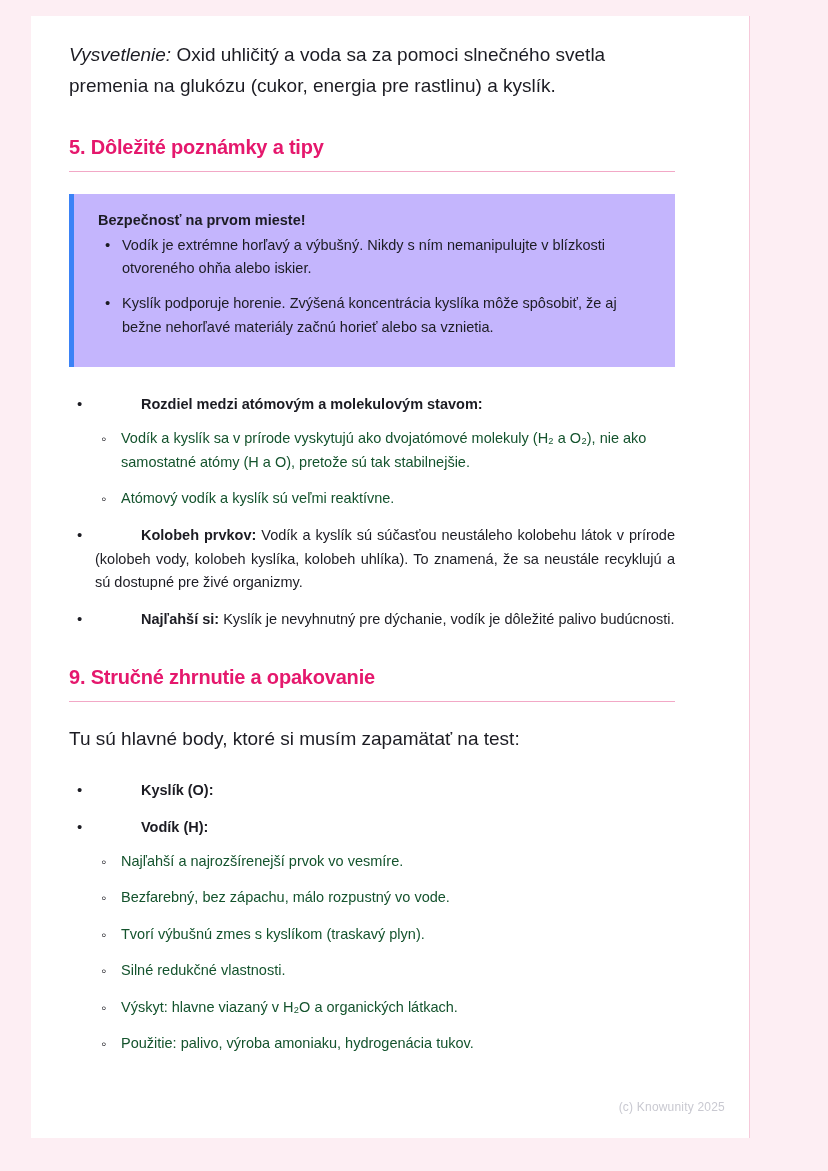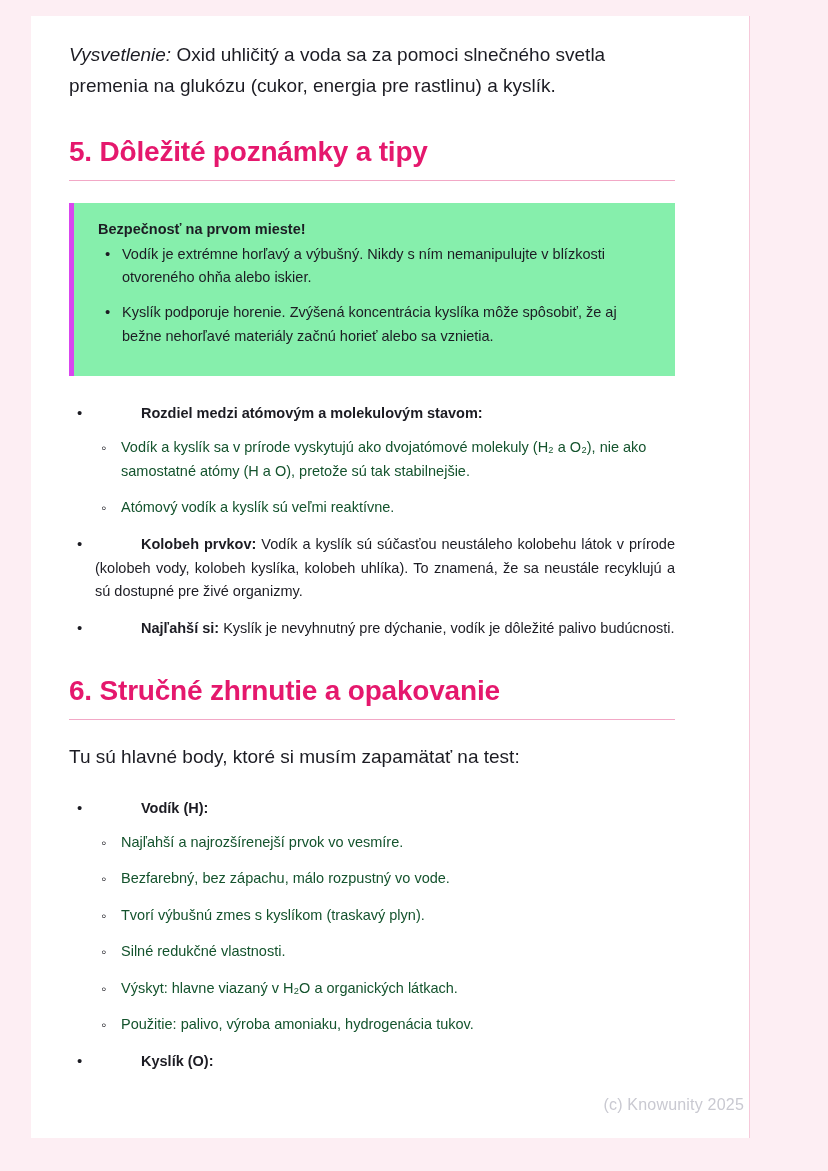--- a/index.html
+++ b/index.html
@@ -51,36 +51,36 @@
   .para {
     font-size: 19px;
     line-height: 1.62;
     color: #1c1c23;
     margin: 0 0 10px 0;
   }
   .para em {
     font-style: italic;
   }
   h2.section-title {
-    font-size: 28px;
+    font-size: 20px;
     font-weight: bold;
     color: #e5186d;
     margin: 34px 0 0 0;
     letter-spacing: -0.2px;
   }
   .title-rule {
     height: 1px;
     background: #f2a8c6;
     margin-top: 12px;
     margin-bottom: 22px;
     width: 100%;
   }
   .callout {
-    background: #86efac;
-    border-left: 5px solid #d946ef;
+    background: #c4b5fd;
+    border-left: 5px solid #3b82f6;
     padding: 18px 22px 16px 24px;
     margin: 10px 0 26px 0;
   }
   .callout-title {
     font-size: 14.5px;
     font-weight: bold;
     color: #1c1c23;
     margin-bottom: 6px;
   }
   ul.disc, ul.circle {
@@ -128,23 +128,23 @@
     left: 6px;
     top: 0px;
     font-size: 15px;
     color: #1c1c23;
   }
   .b { font-weight: bold; margin-left: 46px; }
   .just { text-align: justify; }
   .lvl2-group { margin-top: 2px; }
   .footer-note {
     position: absolute;
-    right: 53px;
+    right: 72px;
     bottom: 24px;
-    font-size: 16px;
+    font-size: 12px;
     color: #c9c9d1;
     letter-spacing: 0.2px;
   }
   .spacer-lg { height: 14px; }
 </style>
 </head>
 <body>
 
 <div class="page">
   <div class="sheet">
@@ -174,41 +174,41 @@
           </ul>
         </li>
         <li class="just">
           <span class="b">Kolobeh prvkov:</span><span> Vodík a kyslík sú súčasťou neustáleho kolobehu látok v prírode (kolobeh vody, kolobeh kyslíka, kolobeh uhlíka). To znamená, že sa neustále recyklujú a sú dostupné pre živé organizmy.</span>
         </li>
         <li class="just">
           <span class="b">Najľahší si:</span><span> Kyslík je nevyhnutný pre dýchanie, vodík je dôležité palivo budúcnosti.</span>
         </li>
       </ul>
 
-      <h2 class="section-title">6. Stručné zhrnutie a opakovanie</h2>
+      <h2 class="section-title">9. Stručné zhrnutie a opakovanie</h2>
       <div class="title-rule"></div>
 
       <p class="para">Tu sú hlavné body, ktoré si musím zapamätať na test:</p>
 
       <div class="spacer-lg"></div>
 
       <ul class="disc">
+        <li>
+          <span class="b">Kyslík (O):</span>
+        </li>
         <li>
           <span class="b">Vodík (H):</span>
           <ul class="circle lvl2-group">
             <li>Najľahší a najrozšírenejší prvok vo vesmíre.</li>
             <li>Bezfarebný, bez zápachu, málo rozpustný vo vode.</li>
             <li>Tvorí výbušnú zmes s kyslíkom (traskavý plyn).</li>
             <li>Silné redukčné vlastnosti.</li>
             <li>Výskyt: hlavne viazaný v H₂O a organických látkach.</li>
             <li>Použitie: palivo, výroba amoniaku, hydrogenácia tukov.</li>
           </ul>
         </li>
-        <li>
-          <span class="b">Kyslík (O):</span>
-        </li>
       </ul>
 
     </div>
 
     <div class="footer-note">(c) Knowunity 2025</div>
   </div>
 </div>
 
 </body></html>

